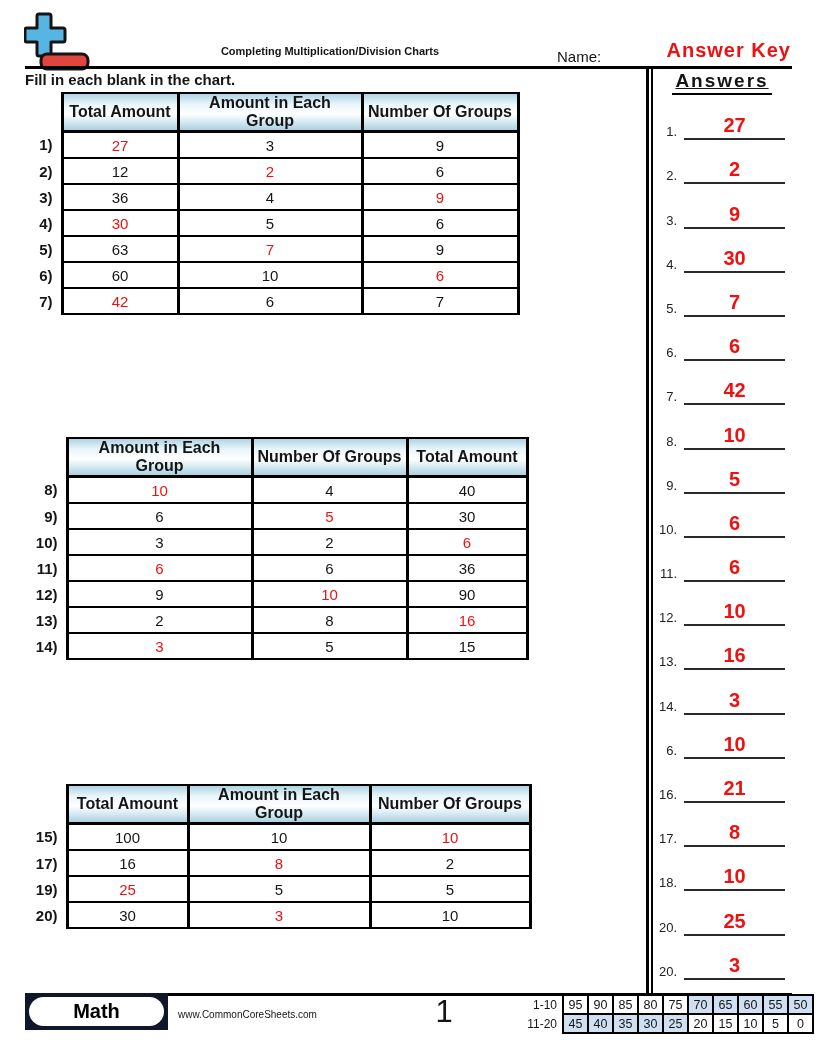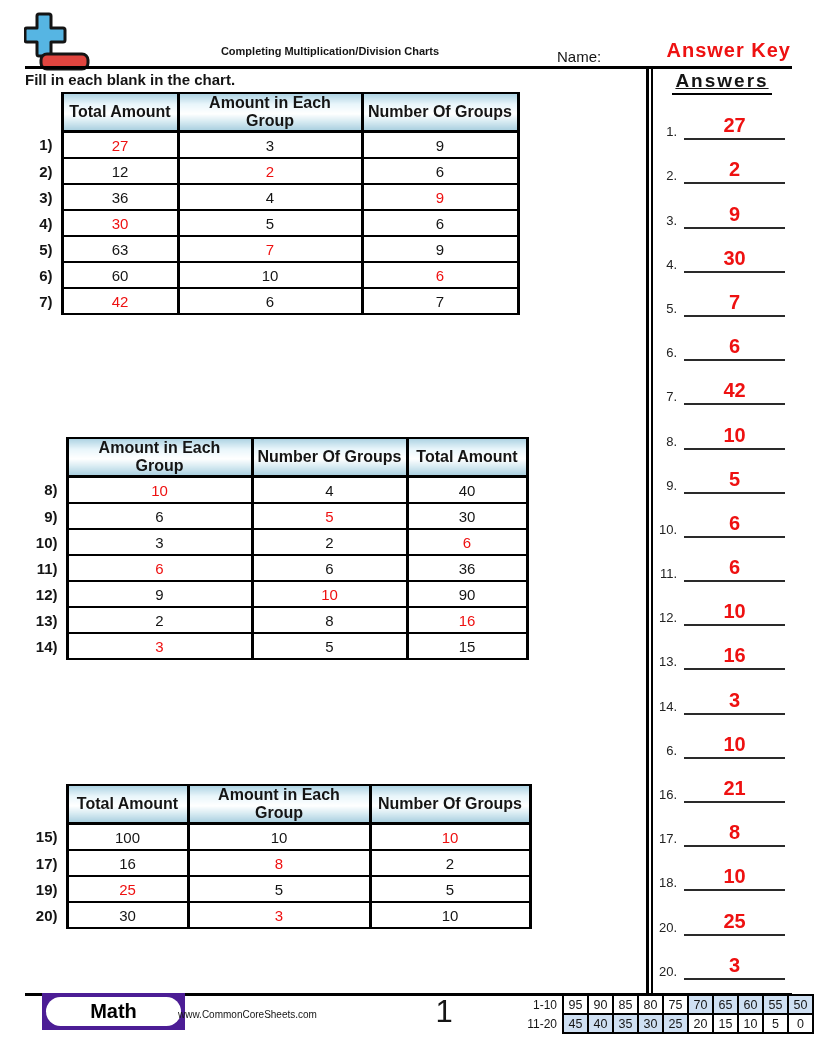--- a/index.html
+++ b/index.html
@@ -68,21 +68,21 @@
     margin-right: 7px; padding-bottom: 1px;
   }
   .answer-line {
     width: 101px; border-bottom: 2px solid #2a2a2a; text-align: center;
     color: #ee1111; font-weight: bold; font-size: 20px; line-height: 1.05;
     padding-bottom: 2px;
   }
 
   
   .footer-rule { left: 25px; top: 993px; width: 767px; height: 3px; background: #000; }
-  .math-badge { left: 42px; top: 993px; width: 143px; height: 37px; background: #4c1d95; }
+  .math-badge { left: 25px; top: 993px; width: 143px; height: 37px; background: #0f172a; }
   .math-pill {
     position: absolute; left: 4px; top: 4px; right: 4px; bottom: 4px;
     background: #fff; border-radius: 15px;
     display: flex; align-items: center; justify-content: center;
     font-size: 20px; font-weight: bold; color: #000;
   }
   .site-url { left: 178px; top: 1009px; font-size: 10px; }
   .page-number { left: 420px; top: 994px; width: 48px; text-align: center; font-size: 31px; }
 
   table.score { position: absolute; left: 523px; top: 994px; border-collapse: collapse; table-layout: fixed; }

